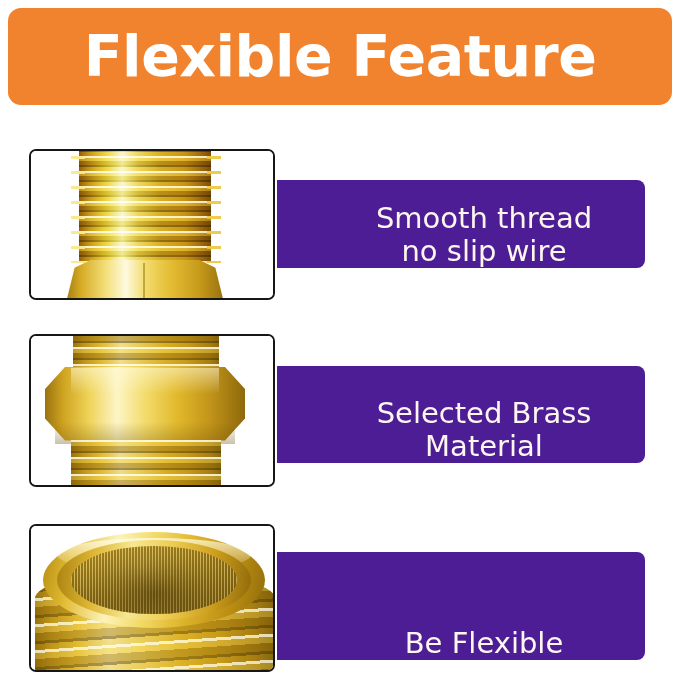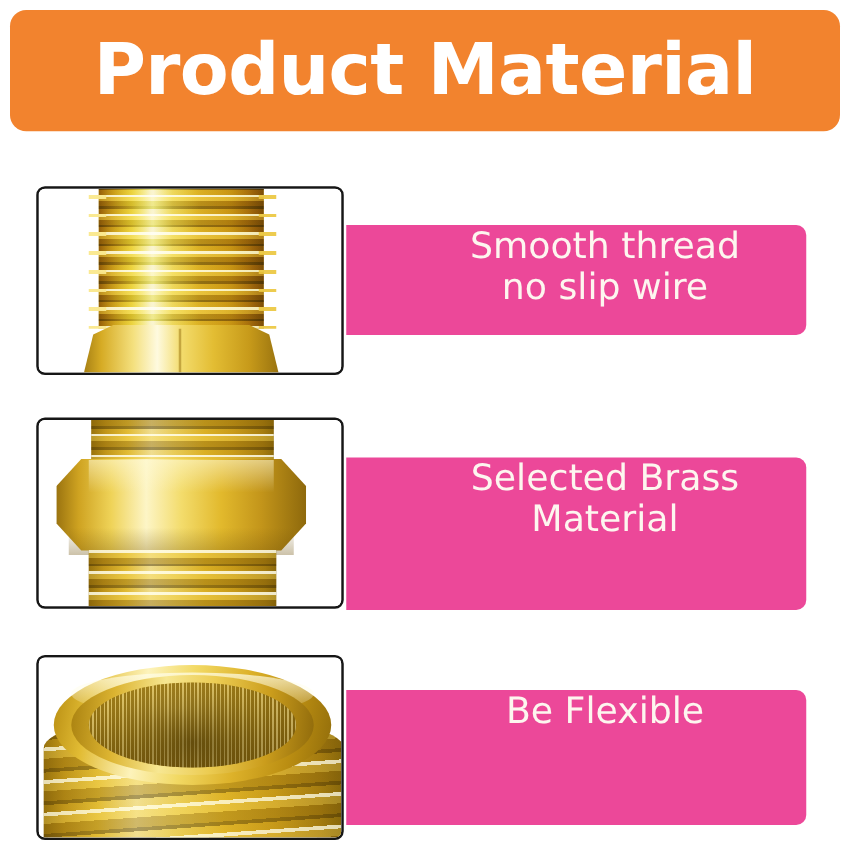--- a/index.html
+++ b/index.html
@@ -43,24 +43,24 @@
   
   .feature-row {
     position: absolute;
     left: 0;
     width: 679px;
   }
 
   
   .feature-label {
     position: absolute;
-    background: #ec4899;
+    background: #4c1d95;
     border-radius: 0 8px 8px 0;
     display: flex;
-    align-items: flex-start;
+    align-items: flex-end;
     justify-content: center;
     box-sizing: border-box;
     padding: 0 14px 0 60px;
   }
   .feature-label-text {
     color: #FDF6EF;
     font-size: 29px;
     font-weight: normal;
     line-height: 1.14;
     text-align: center;
@@ -180,21 +180,21 @@
     border-radius: 50%;
     background: radial-gradient(ellipse at 50% 70%,
       rgba(60,44,4,0.55) 0%,
       rgba(60,44,4,0.0) 72%);
   }
 </style>
 </head>
 <body>
 
 <div id="header-banner">
-  <div id="header-title">Product Material</div>
+  <div id="header-title">Flexible Feature</div>
 </div>
 
 <div class="feature-row" style="top:149px; height:151px;">
 
   <div class="feature-label" style="left:277px; top:31px; width:368px; height:88px;">
     <div class="feature-label-text">Smooth thread
 no slip wire</div>
   </div>
 
   <div class="photo-panel" style="top:0px; height:151px;">
@@ -228,21 +228,21 @@
       <div class="hex-base" style="left:34px; top:108px; width:160px; height:48px;
                   clip-path: polygon(6% 18%, 16% 2%, 84% 2%, 94% 18%, 100% 100%, 0% 100%);"></div>
       <div style="position:absolute;left:112px;top:112px;width:2px;height:44px;
                   background:rgba(150,112,14,0.5);"></div>
     </div>
   </div>
 </div>
 
 <div class="feature-row" style="top:334px; height:153px;">
 
-  <div class="feature-label" style="left:277px; top:32px; width:368px; height:122px;">
+  <div class="feature-label" style="left:277px; top:32px; width:368px; height:97px;">
     <div class="feature-label-text">Selected Brass
 Material</div>
   </div>
 
   <div class="photo-panel" style="top:0px; height:153px;">
     <div class="photo-stage">
 
       <div style="position:absolute;left:42px;top:-6px;width:146px;height:62px;
                   background:linear-gradient(90deg,#8a6609 0%,#c0941a 8%,#ebc63d 20%,#fdf3b8 33%,#f4dc6f 45%,#e2b729 62%,#c99a19 78%,#9c730d 94%,#7a5a07 100%);">
         <div style="position:absolute;inset:0;background:repeating-linear-gradient(180deg,

